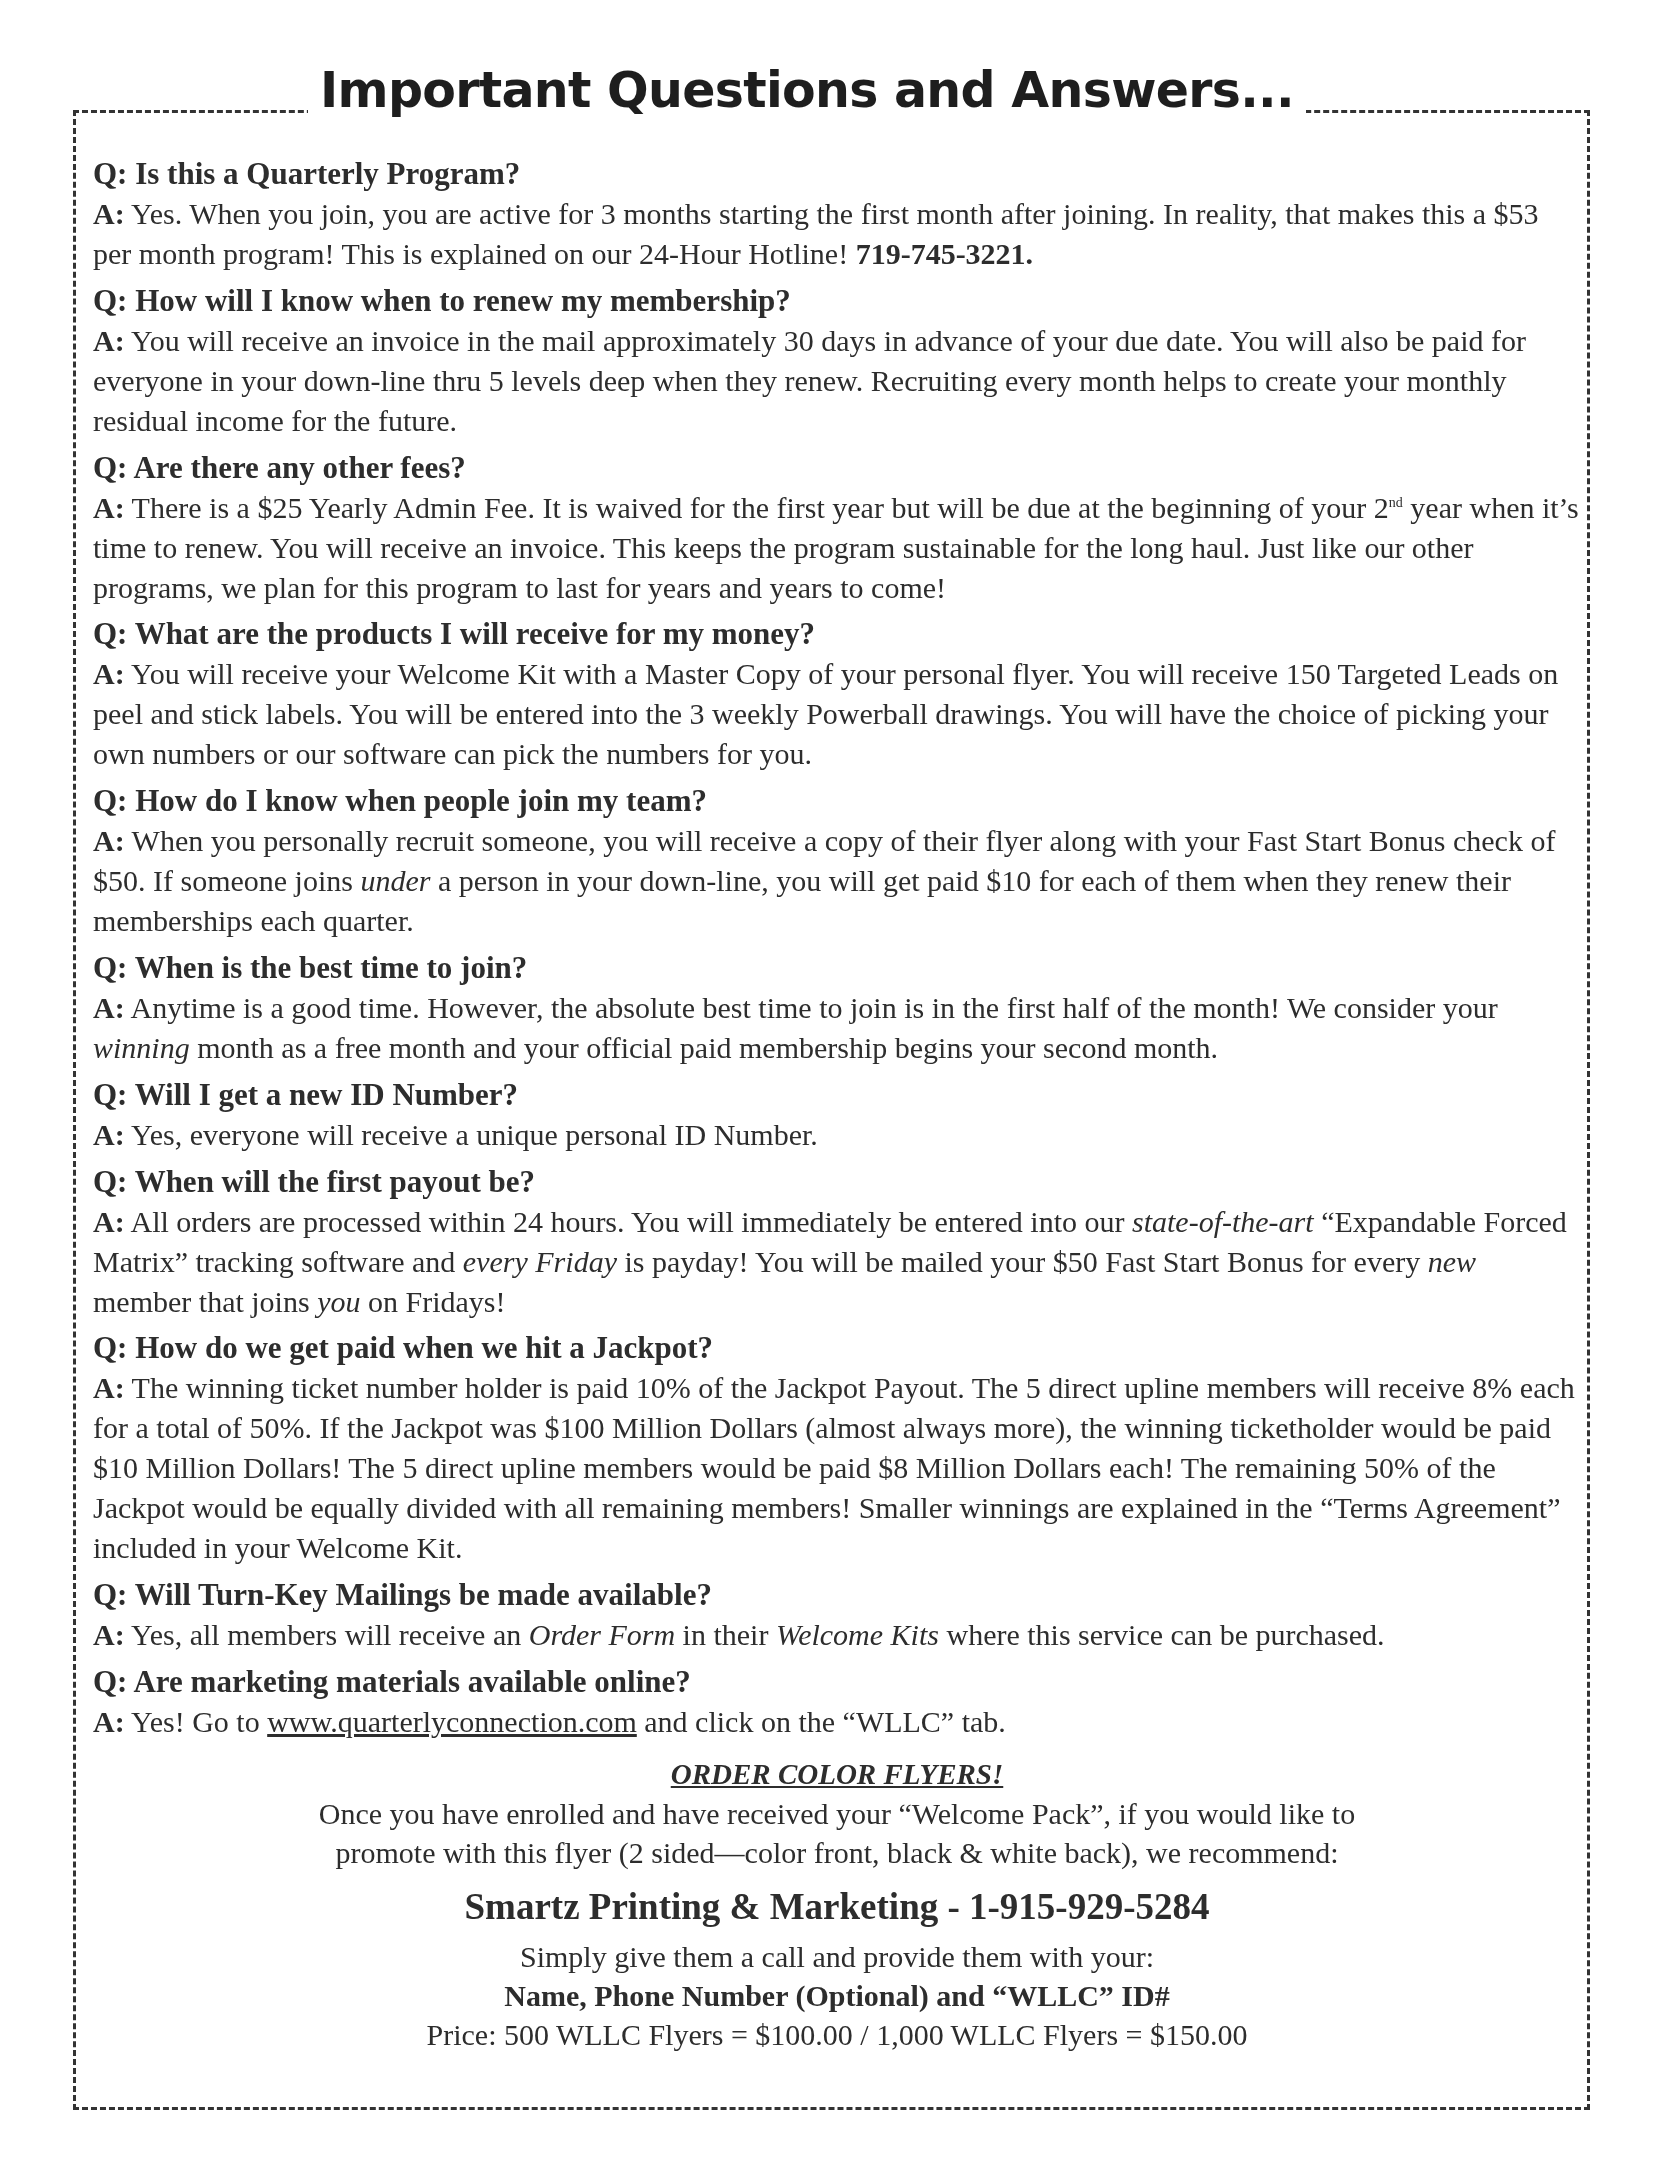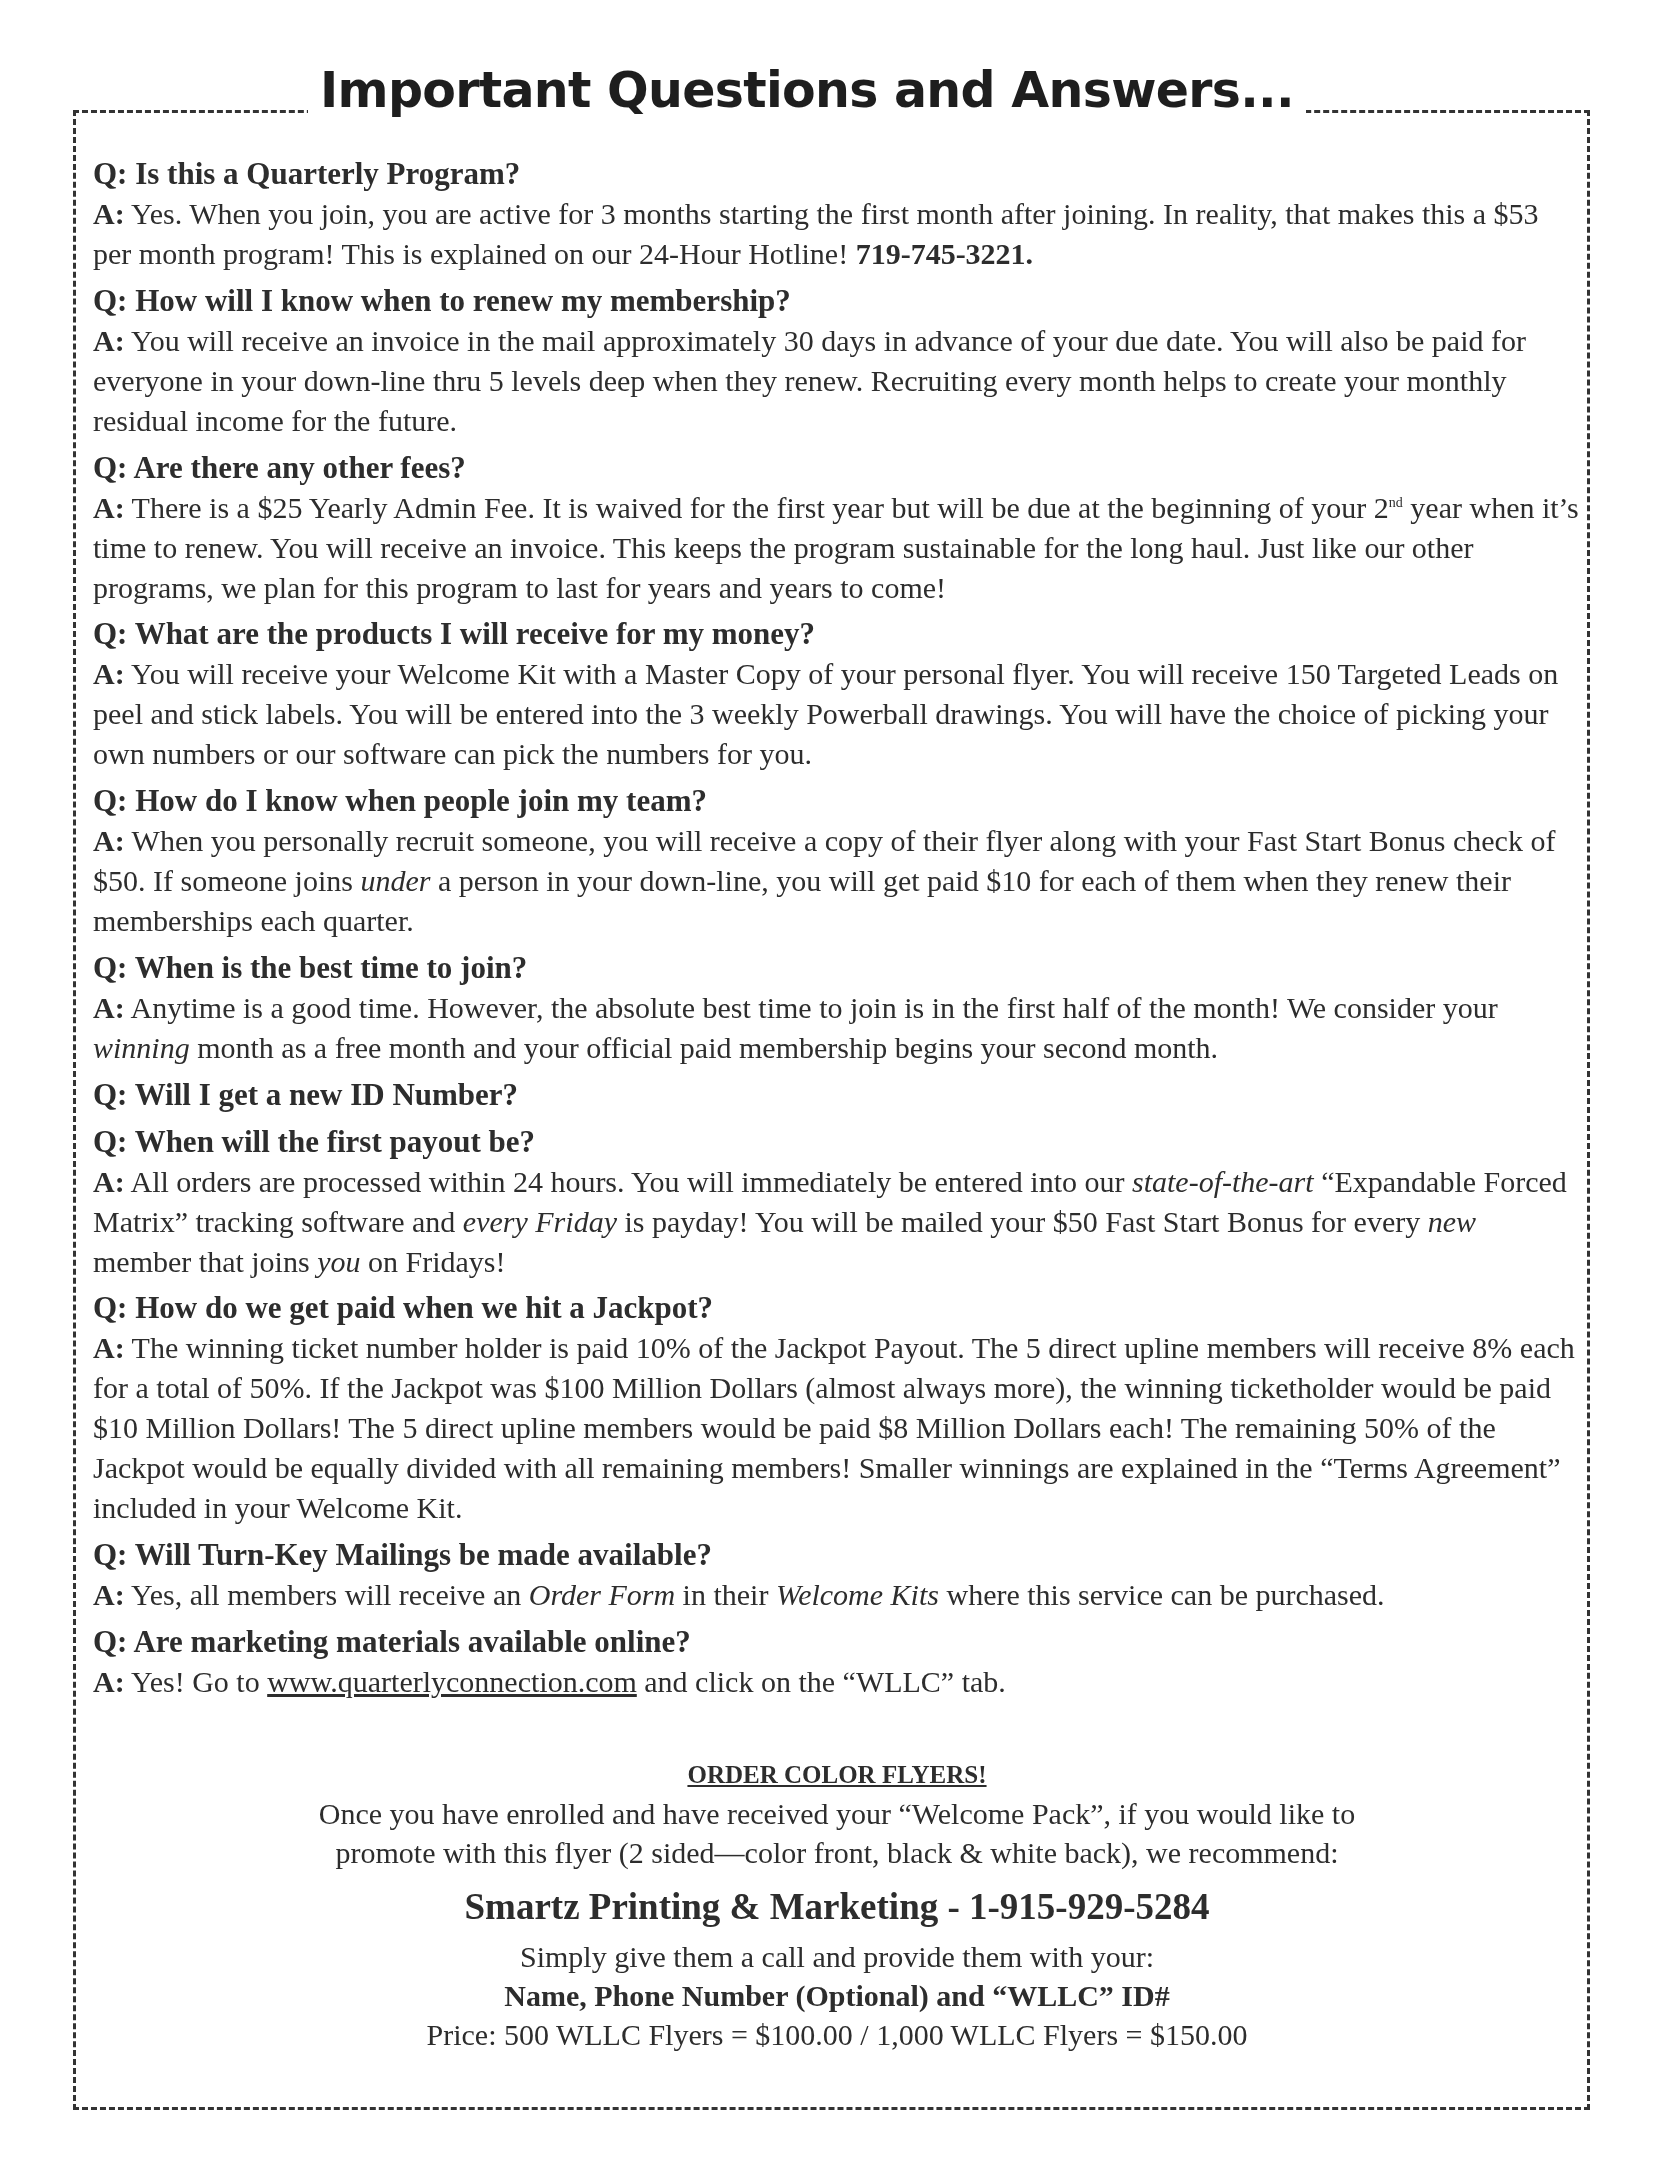--- a/index.html
+++ b/index.html
@@ -21,21 +21,21 @@
   .qa { margin-bottom: 6.8px; }
   .q { font-weight: bold; font-size: 31px; }
   .a { }
   .a b { font-weight: bold; }
   .i { font-style: italic; }
   .u { text-decoration: underline; margin-top: 44px; }
   .order {
     position: absolute; left: 93px; top: 1755px; width: 1488px; text-align: center;
     font-family: "Liberation Serif", serif; font-size: 30px; line-height: 39px; color: #2d2d2d;
   }
-  .order .hd { font-weight: bold; text-decoration: underline; font-size: 25px; }
+  .order .hd { font-weight: bold; text-decoration: underline; font-size: 29px; font-style: italic; }
   .order .co { font-weight: bold; font-size: 37px; margin: 10.8px 0 6.8px; line-height: 47px; }
   .order .bold { font-weight: bold; }
   sup { font-size: 14px; line-height: 0; }
 </style>
 </head>
 <body>
 
 <div class="box"></div>
 <div class="title">Important Questions and Answers...</div>
 
@@ -59,20 +59,21 @@
     <div class="qa">
       <div class="q">Q: How do I know when people join my team?</div>
       <div class="a"><b>A:</b><span> When you personally recruit someone, you will receive a copy of their flyer along with your Fast Start Bonus check of $50.  If someone joins </span><span class="i">under</span><span> a person in your down-line, you will get paid $10 for each of them when they renew their memberships each quarter.</span></div>
     </div>
     <div class="qa">
       <div class="q">Q: When is the best time to join?</div>
       <div class="a"><b>A:</b><span> Anytime is a good time.  However, the absolute best time to join is in the first half of the month!  We consider your  </span><span class="i">winning</span><span> month as a free month and your official paid membership begins your second month.</span></div>
     </div>
     <div class="qa">
       <div class="q">Q: Will I get a new ID Number?</div>
+      <div class="a"><b>A:</b><span> Yes, everyone will receive a unique personal ID Number.</span></div>
     </div>
     <div class="qa">
       <div class="q">Q: When will the first payout be?</div>
       <div class="a"><b>A:</b><span> All orders are processed within 24 hours.  You will immediately be entered into our </span><span class="i">state-of-the-art</span><span> “Expandable Forced Matrix” tracking software and </span><span class="i">every Friday</span><span> is payday!  You will be mailed your $50 Fast Start Bonus for every </span><span class="i">new</span><span> member that joins </span><span class="i">you</span><span> on Fridays!</span></div>
     </div>
     <div class="qa">
       <div class="q">Q: How do we get paid when we hit a Jackpot?</div>
       <div class="a"><b>A:</b><span> The winning ticket number holder is paid 10% of the Jackpot Payout.  The 5 direct upline members will receive 8% each for a total of 50%.  If the Jackpot was $100 Million Dollars (almost always more), the winning ticketholder would be paid $10 Million Dollars! The 5 direct upline members would be paid $8 Million Dollars each! The remaining 50% of the Jackpot would be equally divided with all remaining members!  Smaller winnings are explained in the “Terms Agreement” included in your Welcome Kit.</span></div>
     </div>
     <div class="qa">

